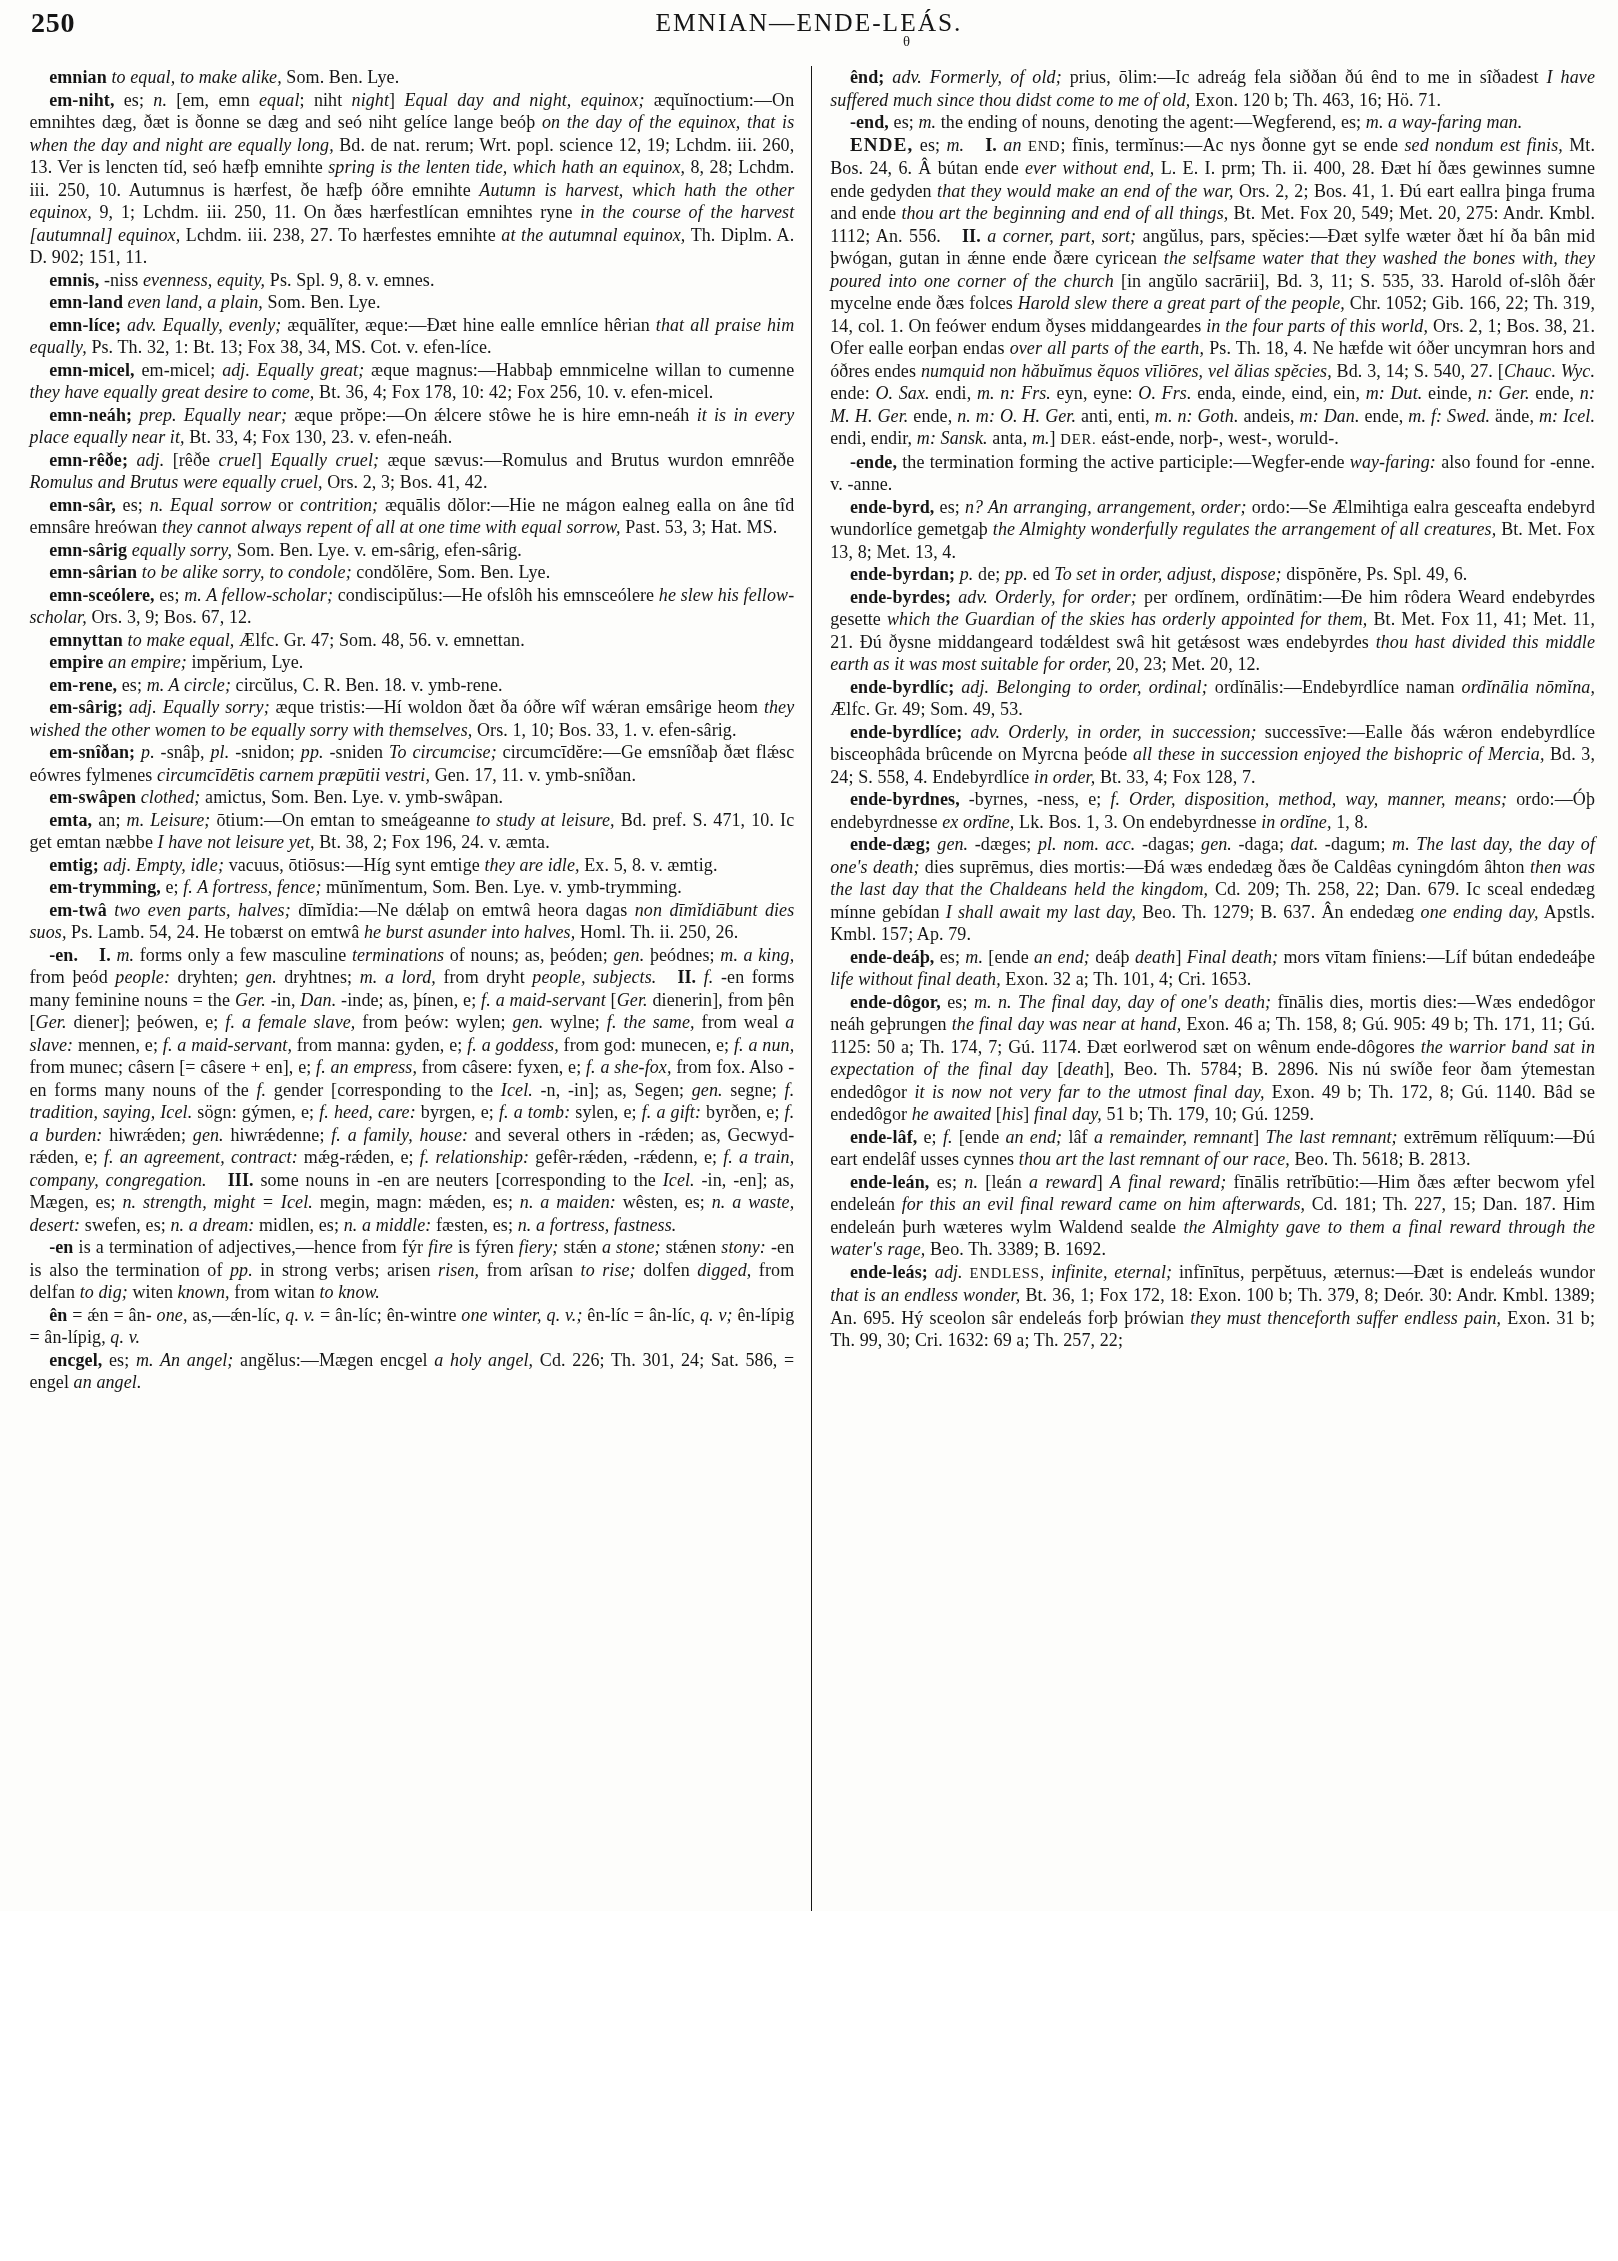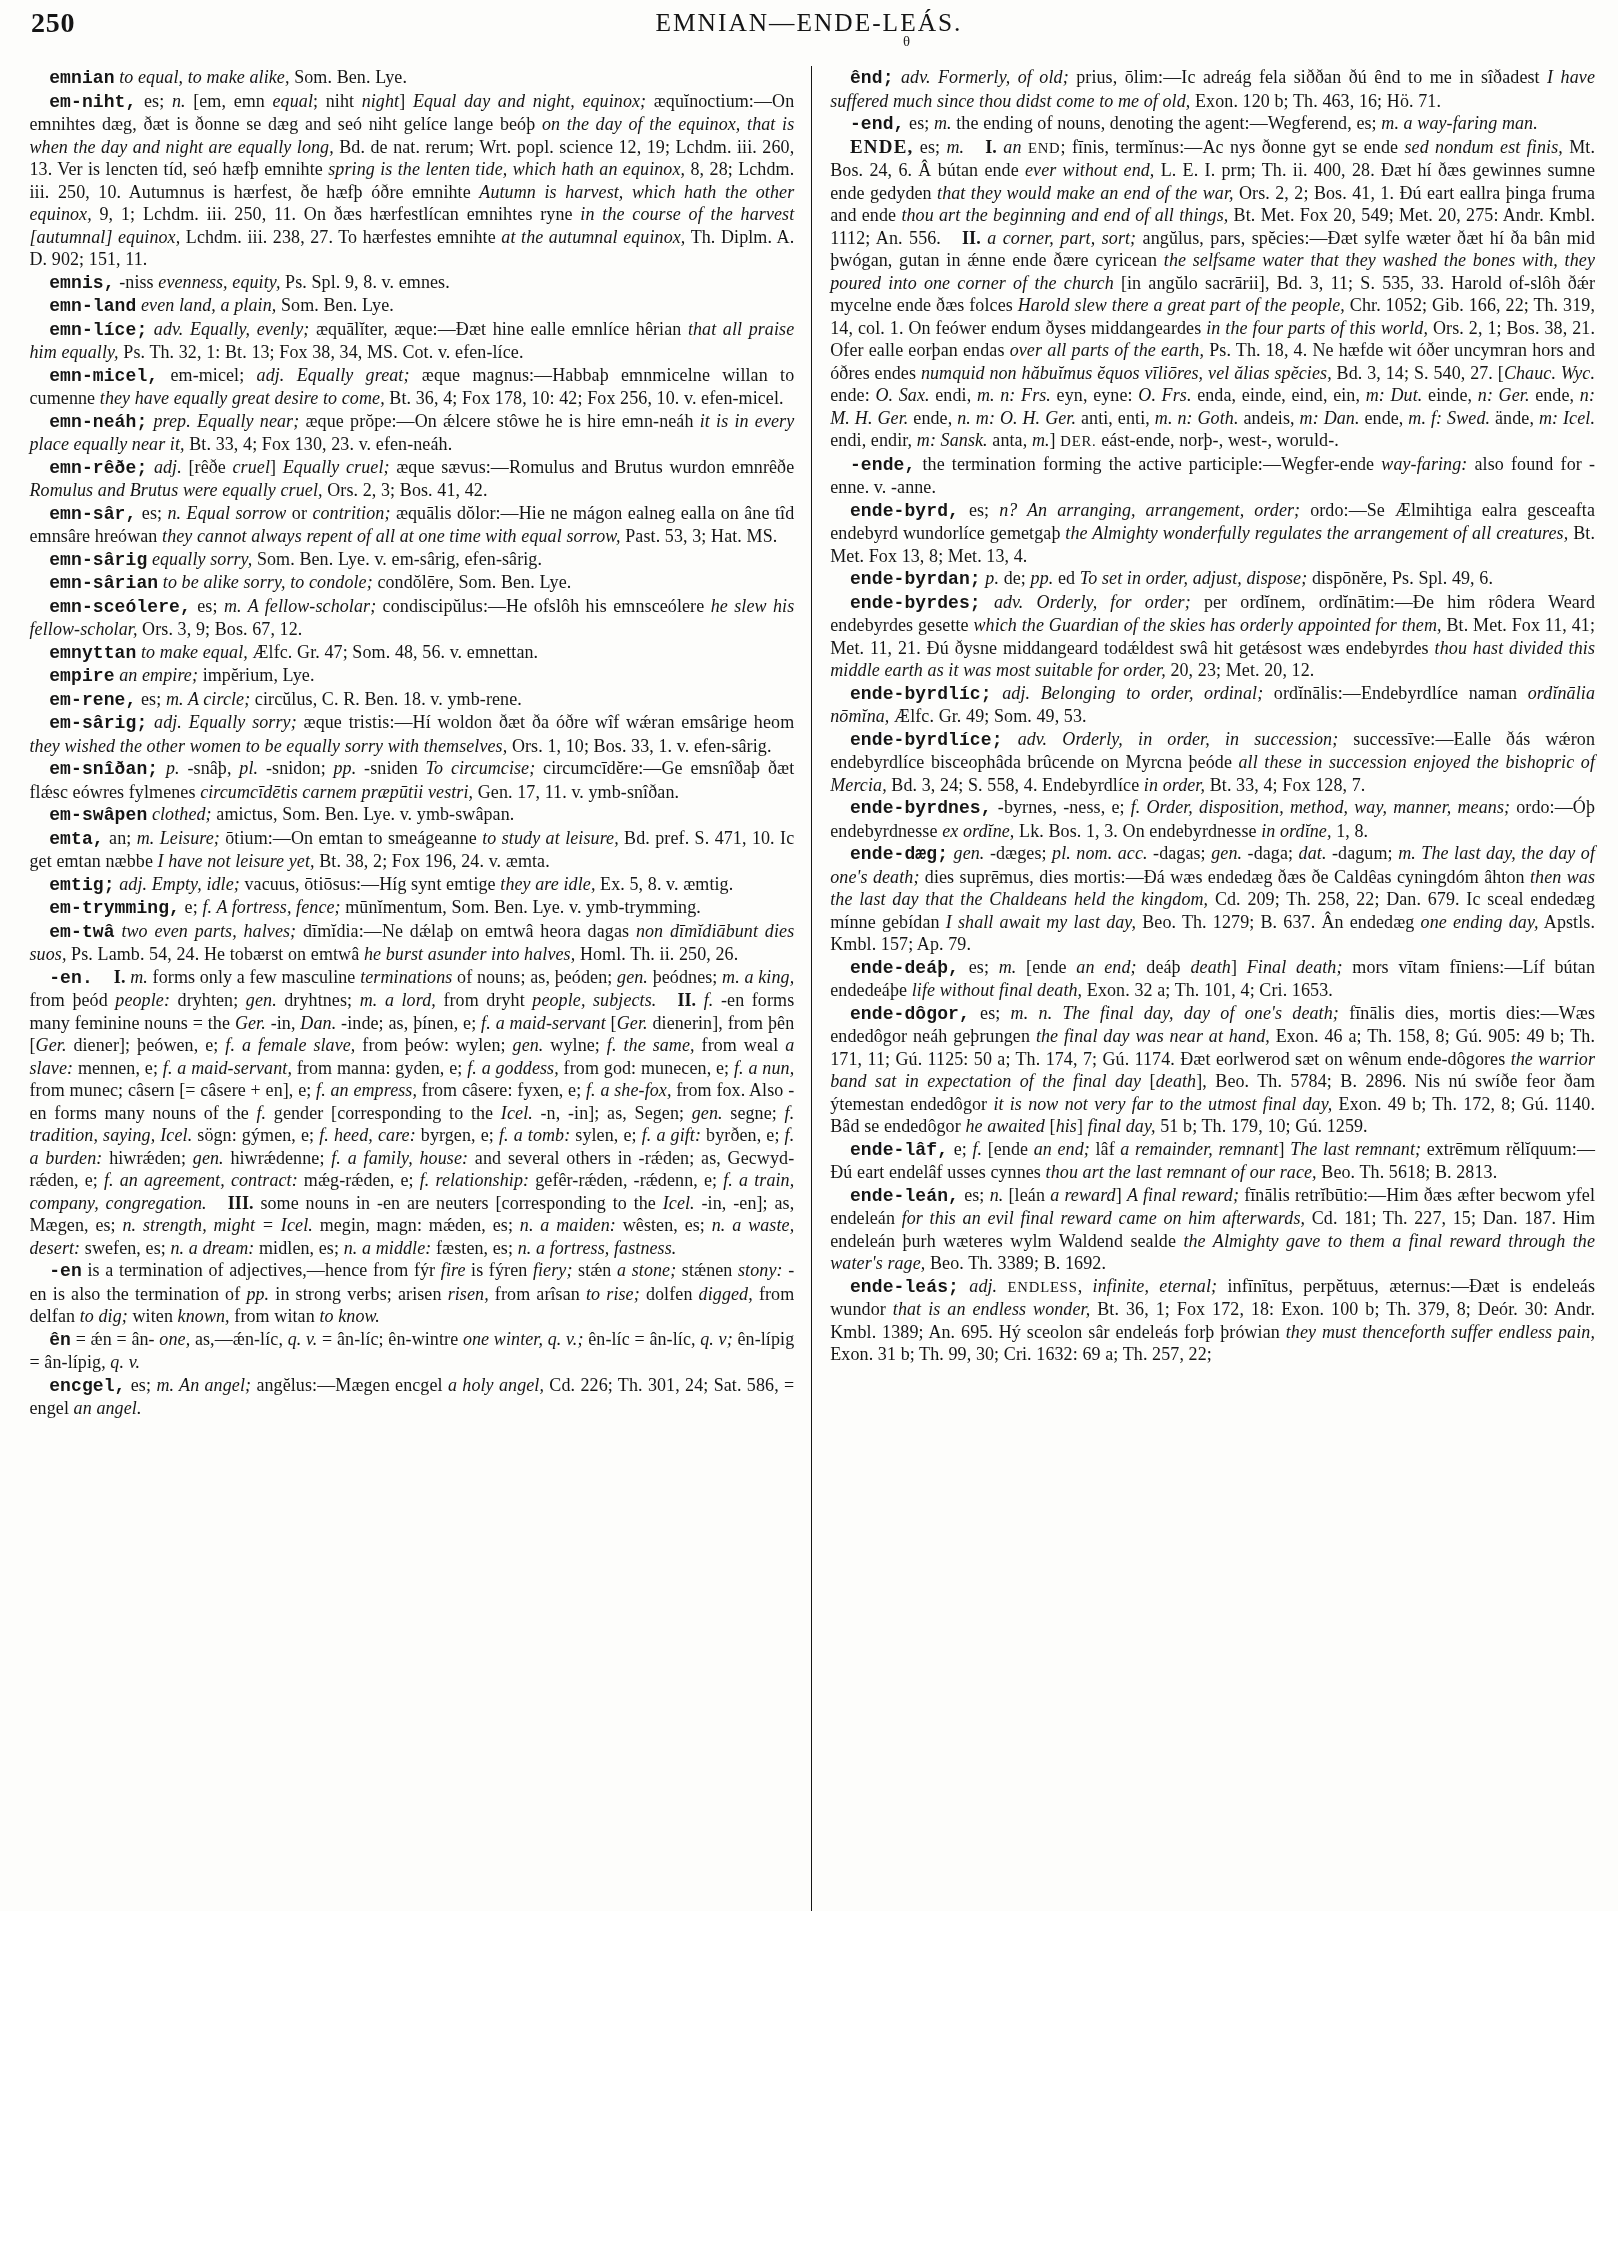--- a/index.html
+++ b/index.html
@@ -41,21 +41,21 @@
   .col.left{padding-right:16.4px;}
   .col.right{padding-left:18px;}
   .rule{
     width:1.6px;background:#161616;
     align-self:stretch;
     min-height:2153px;
     flex:0 0 1.6px;
   }
   p.entry{margin:0;text-indent:19.7px;}
   .s-n{}
-  .s-b{font-weight:bold;font-family:Liberation Mono, monospace;}
+  .s-b{font-weight:bold;}
   .s-i{font-style:italic;}
   .s-sc{font-size:14.7px;letter-spacing:0.8px;}
   .s-rn{font-weight:bold;padding-left:21px;}
   .s-hb{font-weight:bold;font-size:19px;letter-spacing:1.2px;}
 </style>
 </head>
 <body>
 
 <div class="page">
   <div class="page-header">

